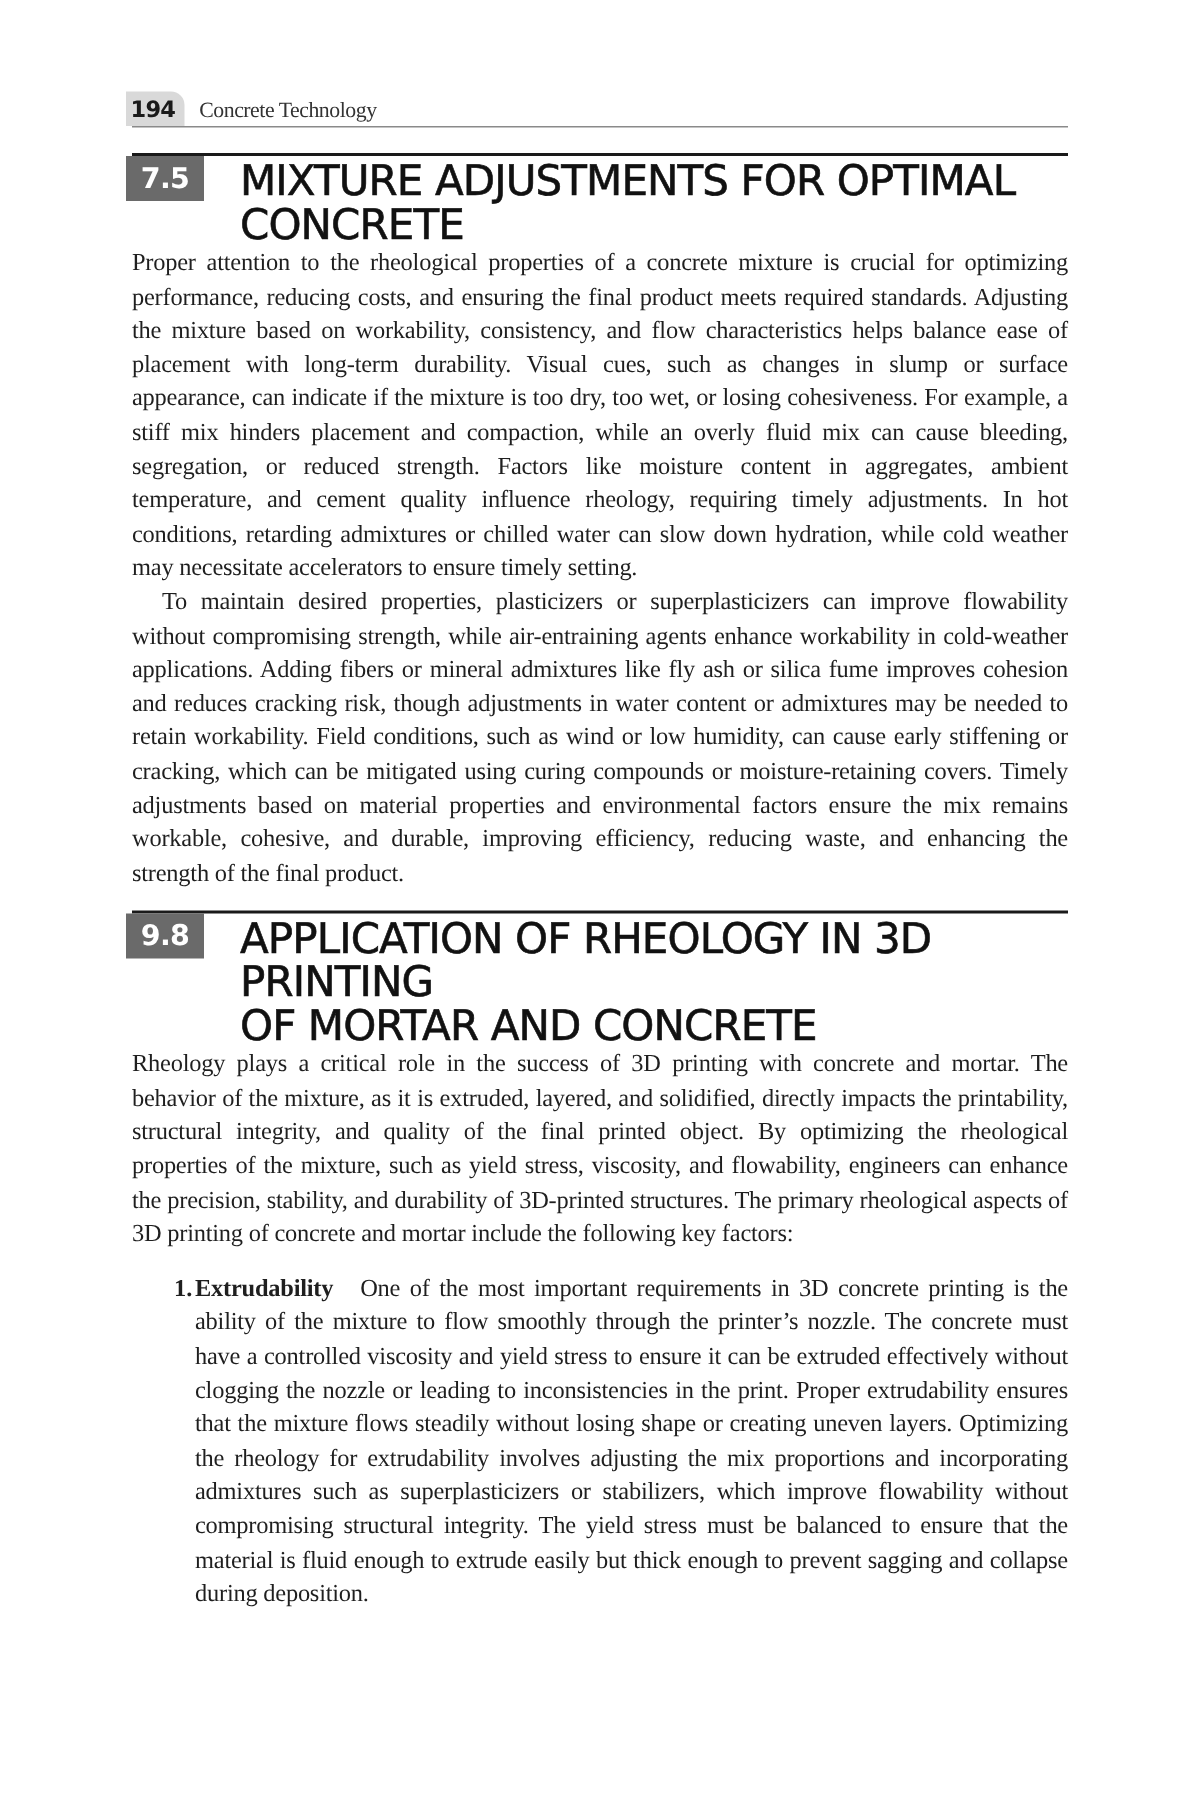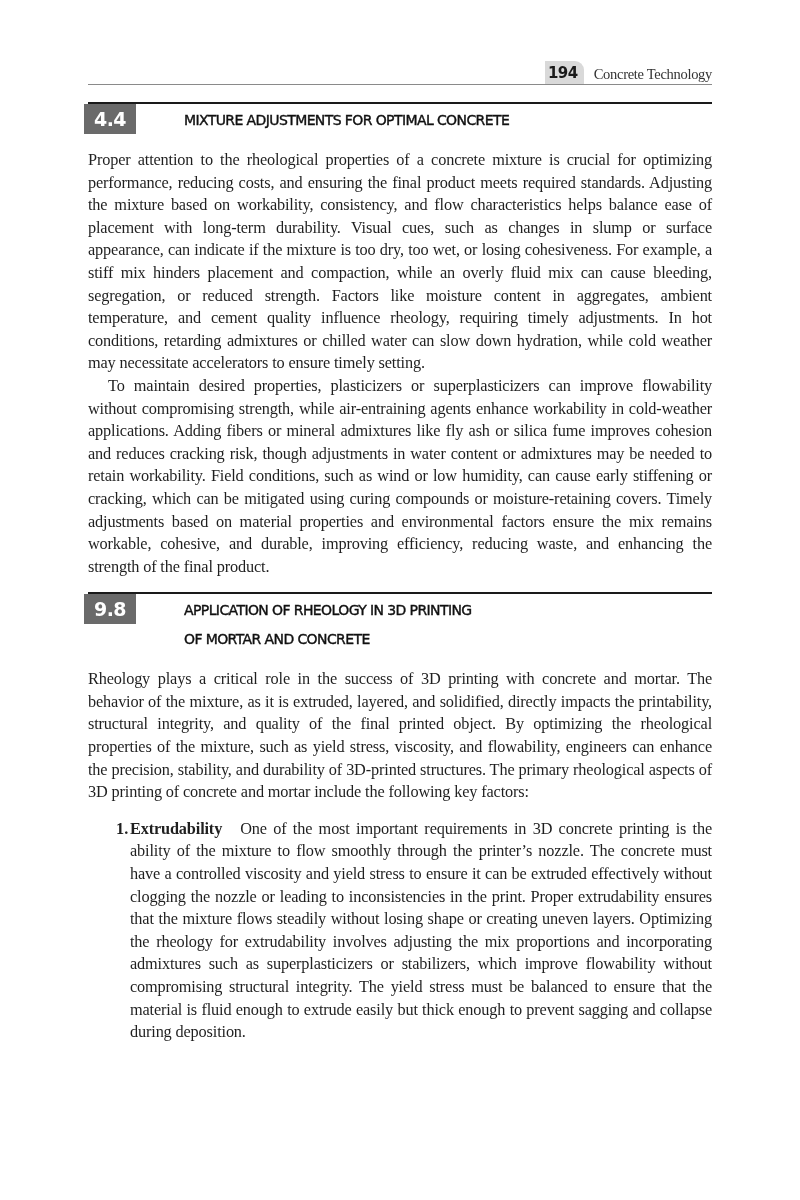--- a/index.html
+++ b/index.html
@@ -20,21 +20,20 @@
       top: 58px;
       width: 624px;
     }
     
     .running-header {
       display: flex;
       align-items: flex-end;
       height: 26px;
       border-bottom: 1px solid #8a8a8a;
       position: relative;
-      justify-content: flex-end;
     }
     .page-number {
       background: #d9d9d9;
       color: #1a1a1a;
       font-family: "DejaVu Sans", sans-serif;
       font-size: 15px;
       font-weight: bold;
       padding: 2px 6px 1px 3px;
       border-top-right-radius: 9px;
       line-height: 20px;
@@ -64,44 +63,44 @@
       width: 52px;
       height: 30px;
       line-height: 30px;
       text-align: center;
       margin-left: -4px;
       letter-spacing: -0.5px;
       flex-shrink: 0;
     }
     .section-title {
       font-family: "DejaVu Sans", sans-serif;
-      font-size: 14px;
+      font-size: 28px;
       font-weight: normal;
       color: #111111;
-      margin-left: 48px;
+      margin-left: 24px;
       line-height: 29px;
       padding-top: 2px;
       letter-spacing: -0.6px;
       text-transform: uppercase;
       -webkit-text-stroke: 0.4px #111;
     }
     .section-75 { margin-top: 17px; }
     .section-76 { margin-top: 14px; }
 
     
     .para {
       font-family: "Liberation Serif", serif;
       font-size: 16.3px;
       line-height: 22.6px;
       text-align: justify;
       margin: 0;
       color: #1f1f1f;
       letter-spacing: -0.15px;
     }
-    .para.first { margin-top: 14px; }
+    .para.first { }
     .para.indent { text-indent: 20px; }
 
     .list {
       margin-top: 14px;
       padding-left: 28px;
     }
     .list-item {
       display: flex;
     }
     .list-marker {
@@ -131,21 +130,21 @@
 <body>
 
 <div class="page">
 
   <div class="running-header">
     <span class="page-number">194</span>
     <span class="running-title">Concrete Technology</span>
   </div>
 
   <div class="section-heading section-75">
-    <div class="section-number">4.4</div>
+    <div class="section-number">7.5</div>
     <div class="section-title">
       <div>MIXTURE ADJUSTMENTS FOR OPTIMAL CONCRETE</div>
     </div>
   </div>
 
   <p class="para first">Proper attention to the rheological properties of a concrete mixture is crucial for optimizing performance, reducing costs, and ensuring the final product meets required standards. Adjusting the mixture based on workability, consistency, and flow characteristics helps balance ease of placement with long-term durability. Visual cues, such as changes in slump or surface appearance, can indicate if the mixture is too dry, too wet, or losing cohesiveness. For example, a stiff mix hinders placement and compaction, while an overly fluid mix can cause bleeding, segregation, or reduced strength. Factors like moisture content in aggregates, ambient temperature, and cement quality influence rheology, requiring timely adjustments. In hot conditions, retarding admixtures or chilled water can slow down hydration, while cold weather may necessitate accelerators to ensure timely setting.</p>
   <p class="para indent">To maintain desired properties, plasticizers or superplasticizers can improve flowability without compromising strength, while air-entraining agents enhance workability in cold-weather applications. Adding fibers or mineral admixtures like fly ash or silica fume improves cohesion and reduces cracking risk, though adjustments in water content or admixtures may be needed to retain workability. Field conditions, such as wind or low humidity, can cause early stiffening or cracking, which can be mitigated using curing compounds or moisture-retaining covers. Timely adjustments based on material properties and environmental factors ensure the mix remains workable, cohesive, and durable, improving efficiency, reducing waste, and enhancing the strength of the final product.</p>
 
   <div class="section-heading section-76">
     <div class="section-number">9.8</div>

